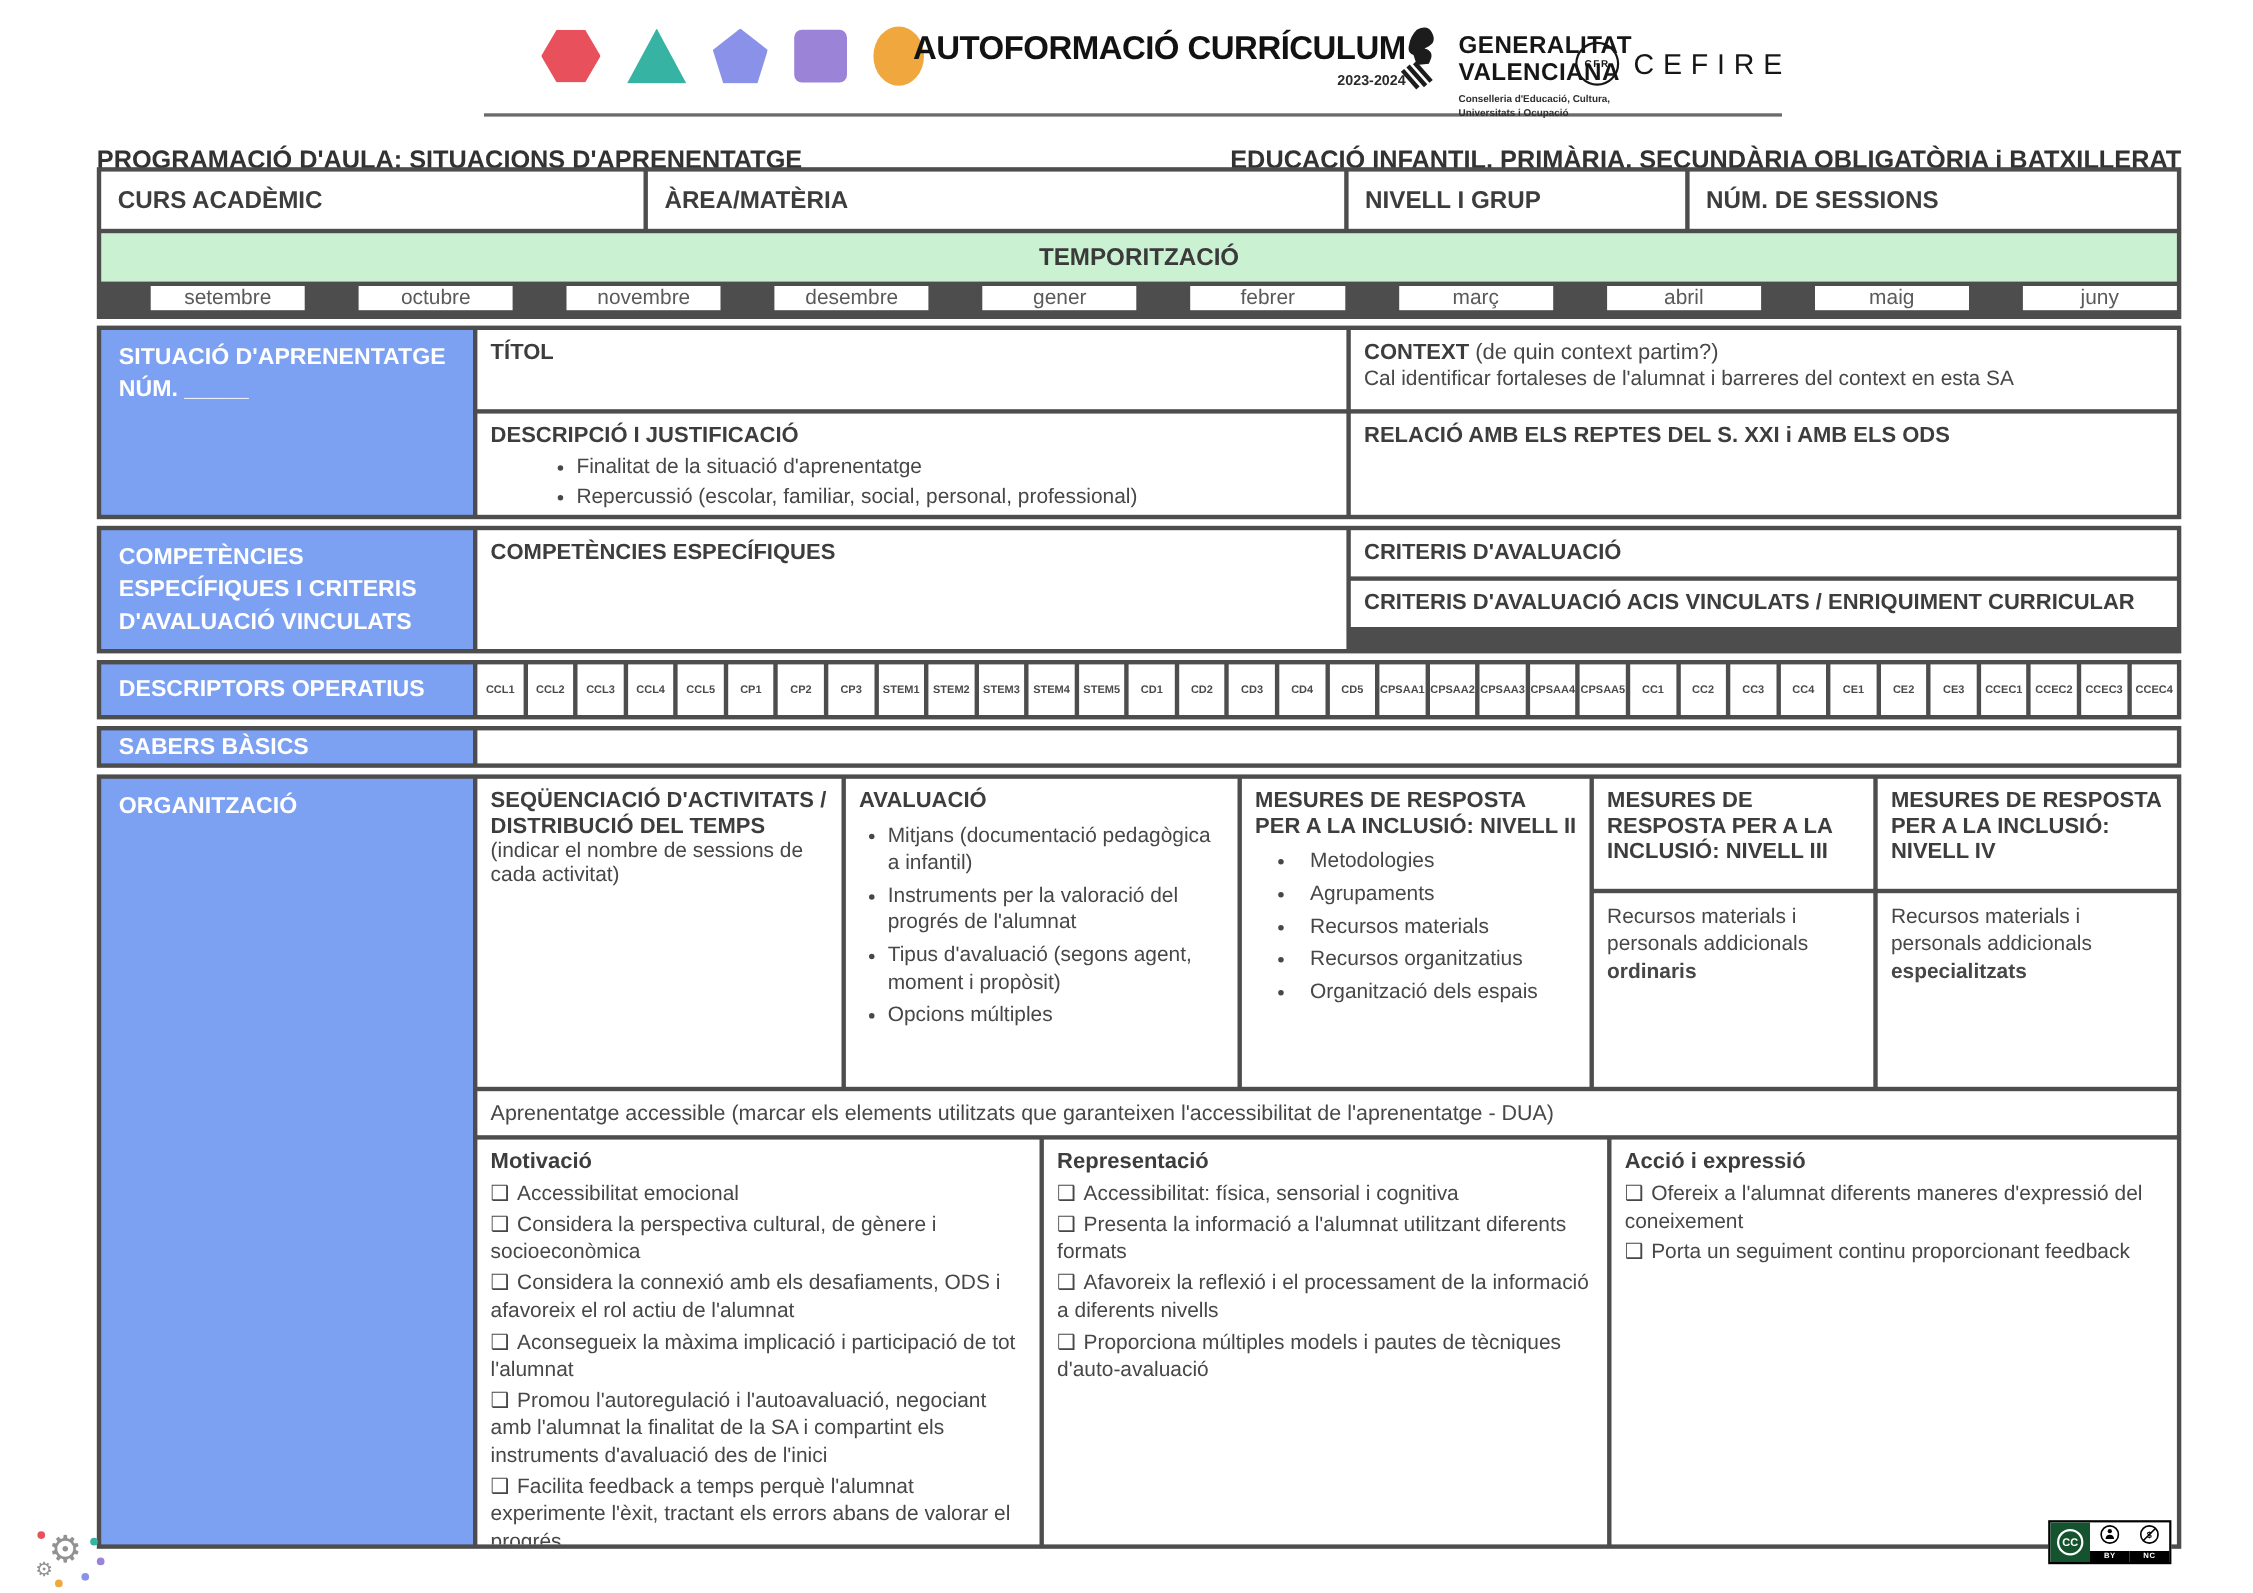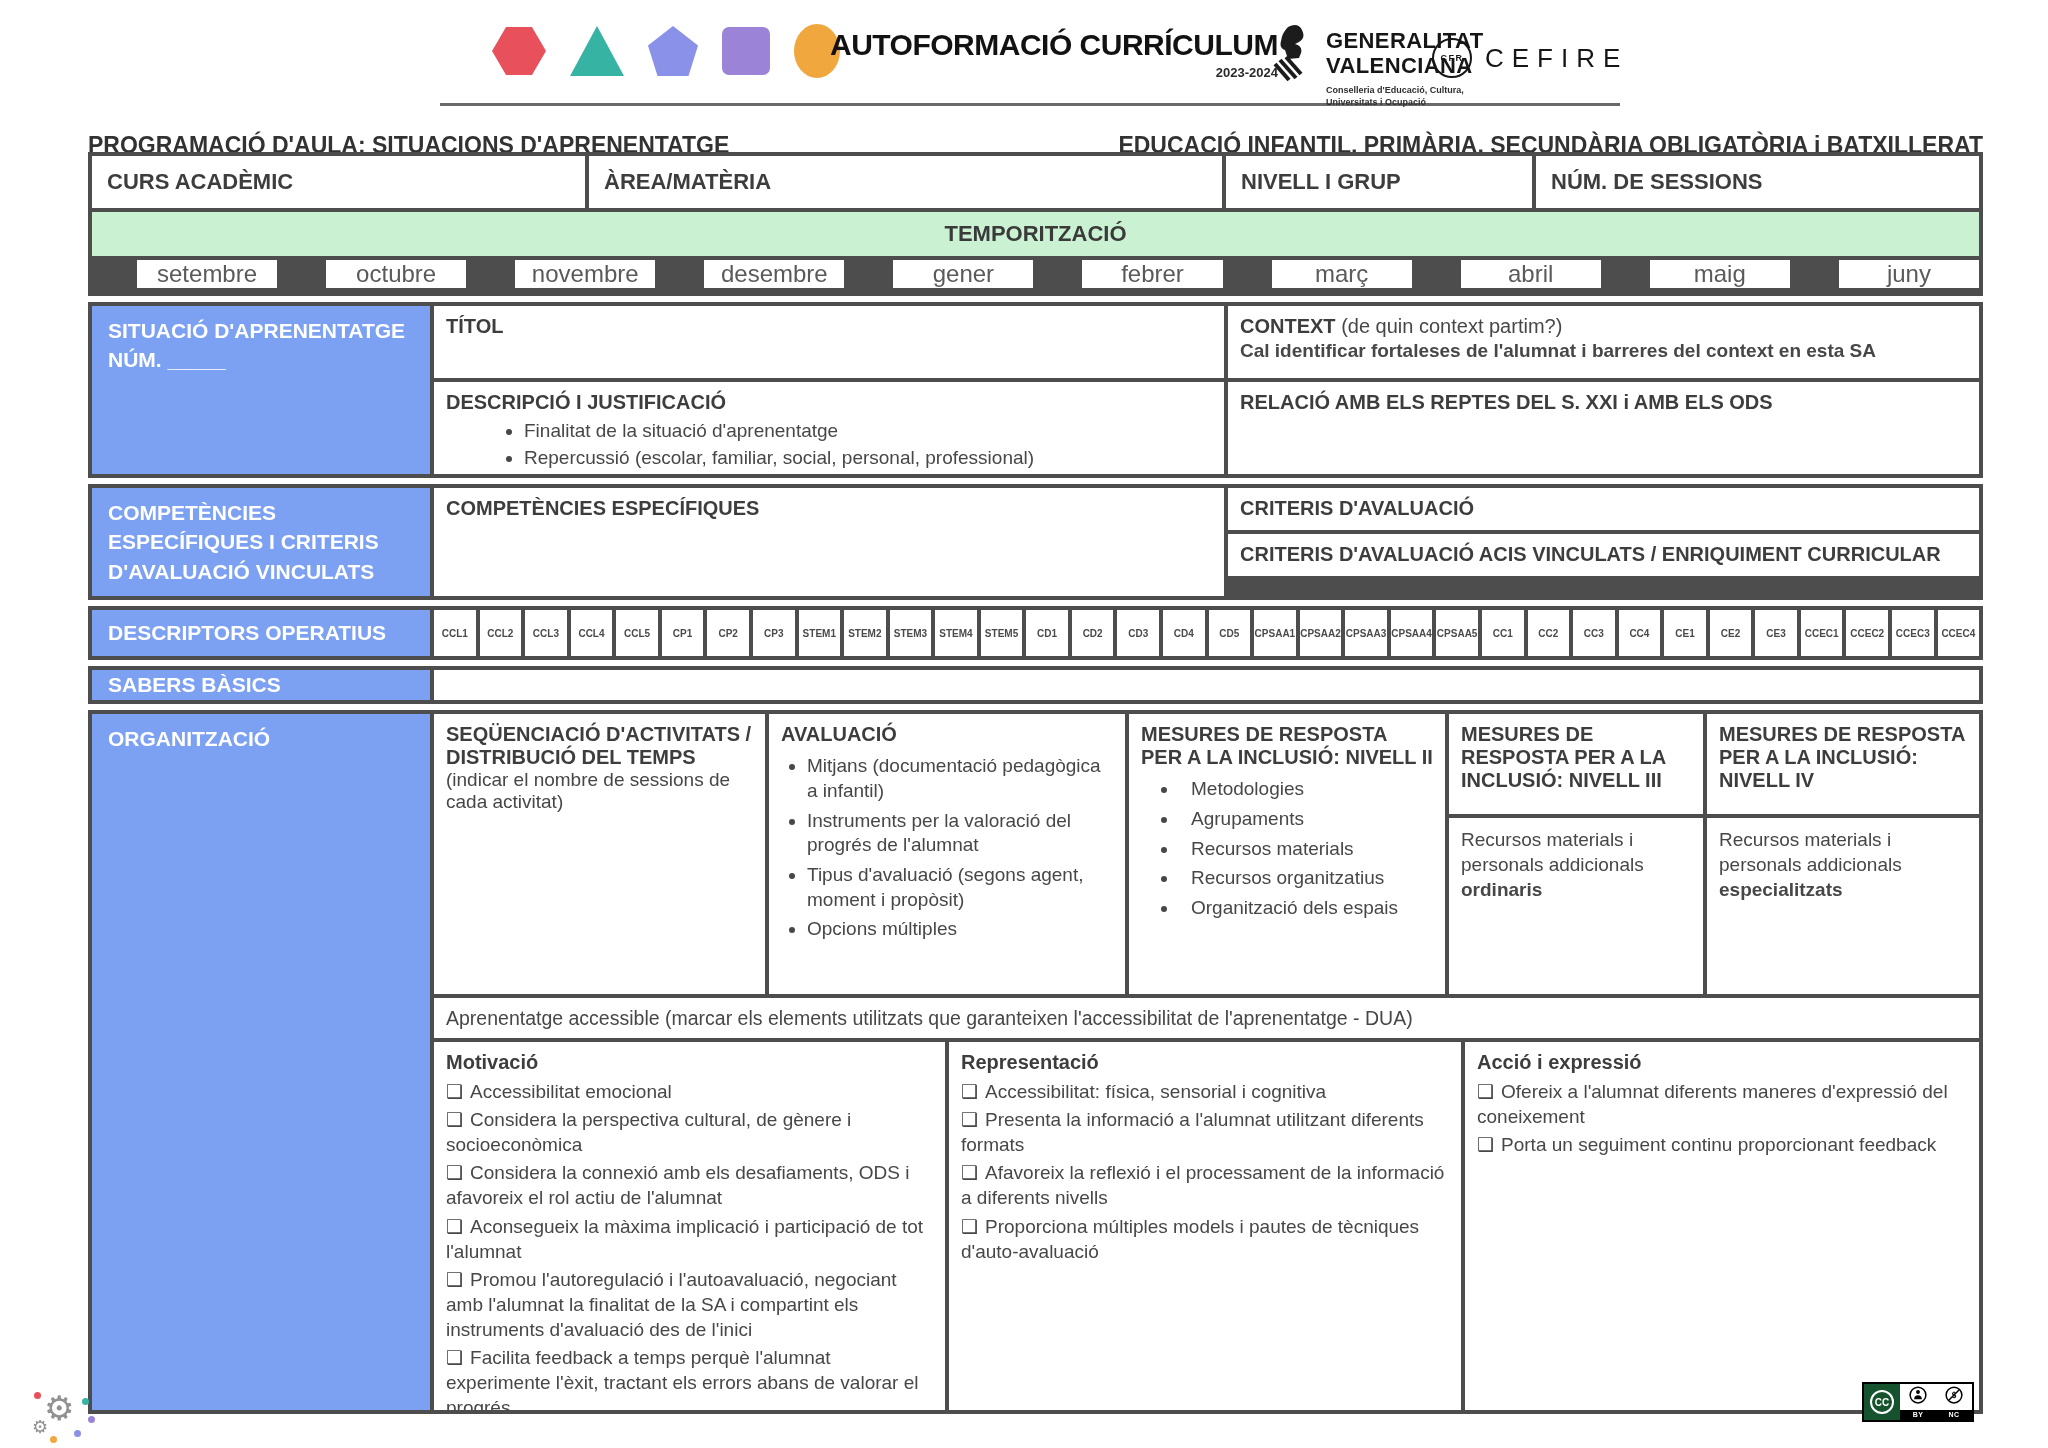--- a/index.html
+++ b/index.html
@@ -40,31 +40,31 @@
   .pad { padding:9px 12px; }
 
   
   .info-row { height:52px; }
   .info-cell { display:flex; align-items:center; padding-left:15px; font-size:22px; font-weight:700; color:#3d3d3d; }
   .w-curs { width:493px; } .w-area { width:633px; } .w-niv { width:306px; } .w-ses { flex:1; }
 
   
   .banner { background:var(--banner-green,#c9f1d2); height:44px; display:flex; align-items:center; justify-content:center; font-size:22px; font-weight:700; color:#3a3a3a; flex:1; }
   .months-row { flex:1; display:flex; gap:4px; height:42px; }
-  .month-cell { flex:1; background:#fff; display:flex; align-items:center; justify-content:center; font-size:24px; color:#5a5a5a;margin-left:45px; }
+  .month-cell { flex:1; background:#fff; display:flex; align-items:center; justify-content:center; font-size:19px; color:#5a5a5a;margin-left:45px; }
   .weeks-row { flex:1; display:flex; gap:4px; height:22px; }
   .week-group { flex:1; display:flex; gap:3px; }
   .week-cell { flex:1; background:#fff; }
 
   
   .sa-mid { width:790px; }
   .sa-right { flex:1; }
   .h-titol { height:72px; } .h-desc { height:92px; }
   .hint { font-weight:400; font-size:20px; color:#474747; }
-  .note { font-size:19px; color:#474747; margin-top:2px; font-weight:700; }
+  .note { font-size:19px; color:#474747; margin-top:2px; font-weight:400; }
   ul.bullets { margin-top:6px; padding-left:78px; }
   ul.bullets li { font-size:19px; color:#474747; margin-bottom:5px; }
 
   
   .h-crit { height:42px; }
 
   
   .desc-strip { flex:1; display:flex; gap:4px; height:46px; }
   .desc-chip { flex:1; background:#fff; display:flex; align-items:center; justify-content:center; font-size:10px; font-weight:700; color:#4a4a4a; }
 

